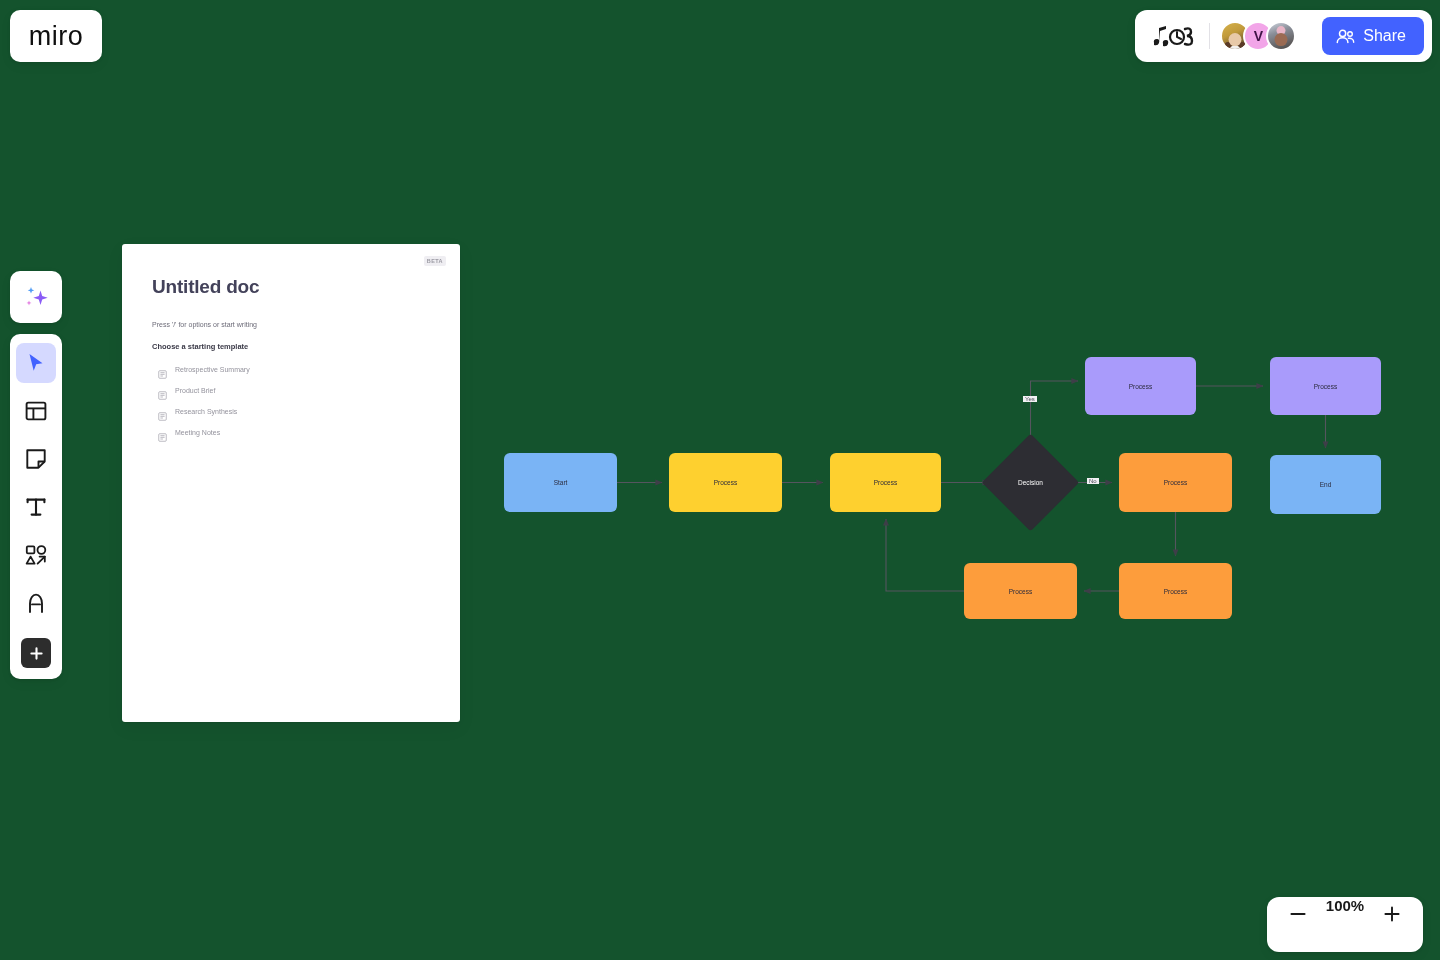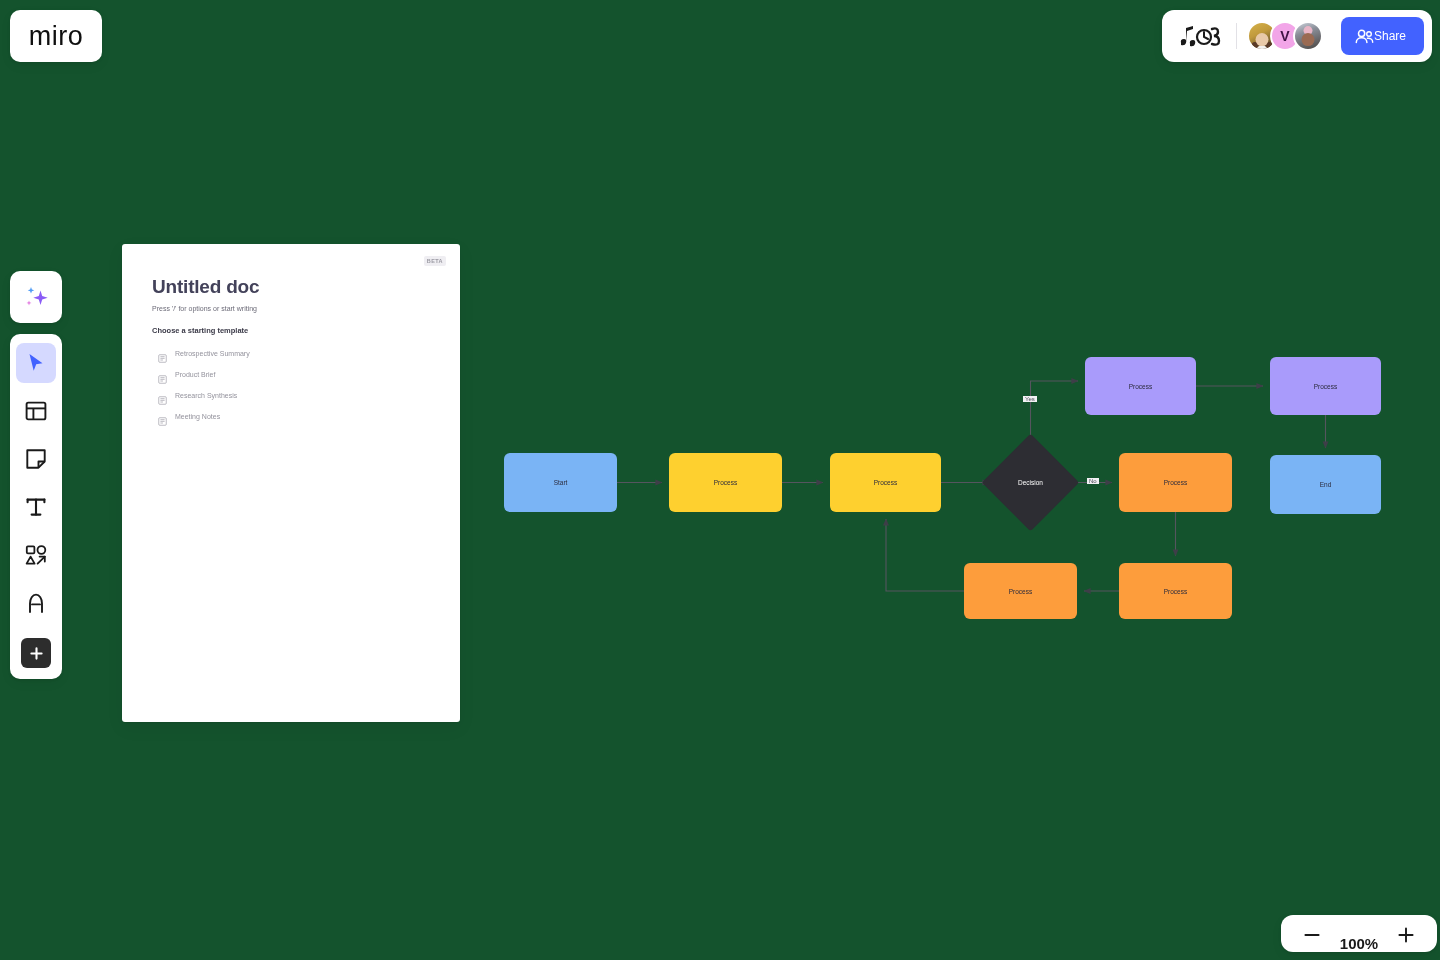--- a/index.html
+++ b/index.html
@@ -81,26 +81,26 @@
     background:#9a6a52;
     box-shadow: 0 -9px 0 -2px #e8b5c6;
   }
 
   .share-btn {
     height: 38px;
     background: #4262ff;
     border: none;
     border-radius: 8px;
     color: #fff;
-    font-size: 12px;
+    font-size: 16px;
     font-family: "Liberation Sans", sans-serif;
-    display: flex; align-items: center; 
+    display: flex; align-items: center; gap: 8px;
     padding: 0 18px 0 14px;
     cursor: pointer;
-    margin-left: 8px;
+    margin-left: 16px;
   }
 
   
   .ai-card {
     position: absolute;
     left: 10px; top: 271px;
     width: 52px; height: 52px;
     background: #ffffff;
     border-radius: 10px;
     box-shadow: 0 1px 3px rgba(0,0,0,.10), 0 4px 12px rgba(0,0,0,.05);
@@ -156,21 +156,21 @@
     color: #9b9aa3;
     background: #efeef2;
     border-radius: 2px;
     padding: 2px 3px;
   }
   .doc-title {
     font-size: 19px;
     font-weight: 700;
     color: #43425a;
     letter-spacing: -.2px;
-    margin-bottom: 7px;
+    margin-bottom: 23px;
   }
   .doc-hint {
     font-size: 7px;
     color: #6c6b78;
     margin-bottom: 14px;
   }
   .doc-section-title {
     font-size: 7.5px;
     font-weight: 700;
     color: #3a3947;
@@ -211,26 +211,26 @@
     font-size: 6px;
     color: #4b4b57;
     background: #f2f1f4;
     padding: 0 2px;
     pointer-events: none;
   }
 
   
   .zoomctl {
     position: absolute;
-    right: 3px; bottom: 8px;
-    height: 37px;
+    right: 17px; bottom: 8px;
+    height: 55px;
     background: #ffffff;
     border-radius: 12px;
     box-shadow: 0 1px 3px rgba(0,0,0,.10), 0 4px 12px rgba(0,0,0,.05);
-    display: flex; align-items: flex-end;
+    display: flex; align-items: flex-start;
     padding: 0 14px;
     gap: 6px;
   }
   .zbtn {
     width: 34px; height: 34px;
     display: flex; align-items: center; justify-content: center;
     cursor: pointer; border-radius: 6px;
     color: #1a1a1a;
   }
   .zlevel {

